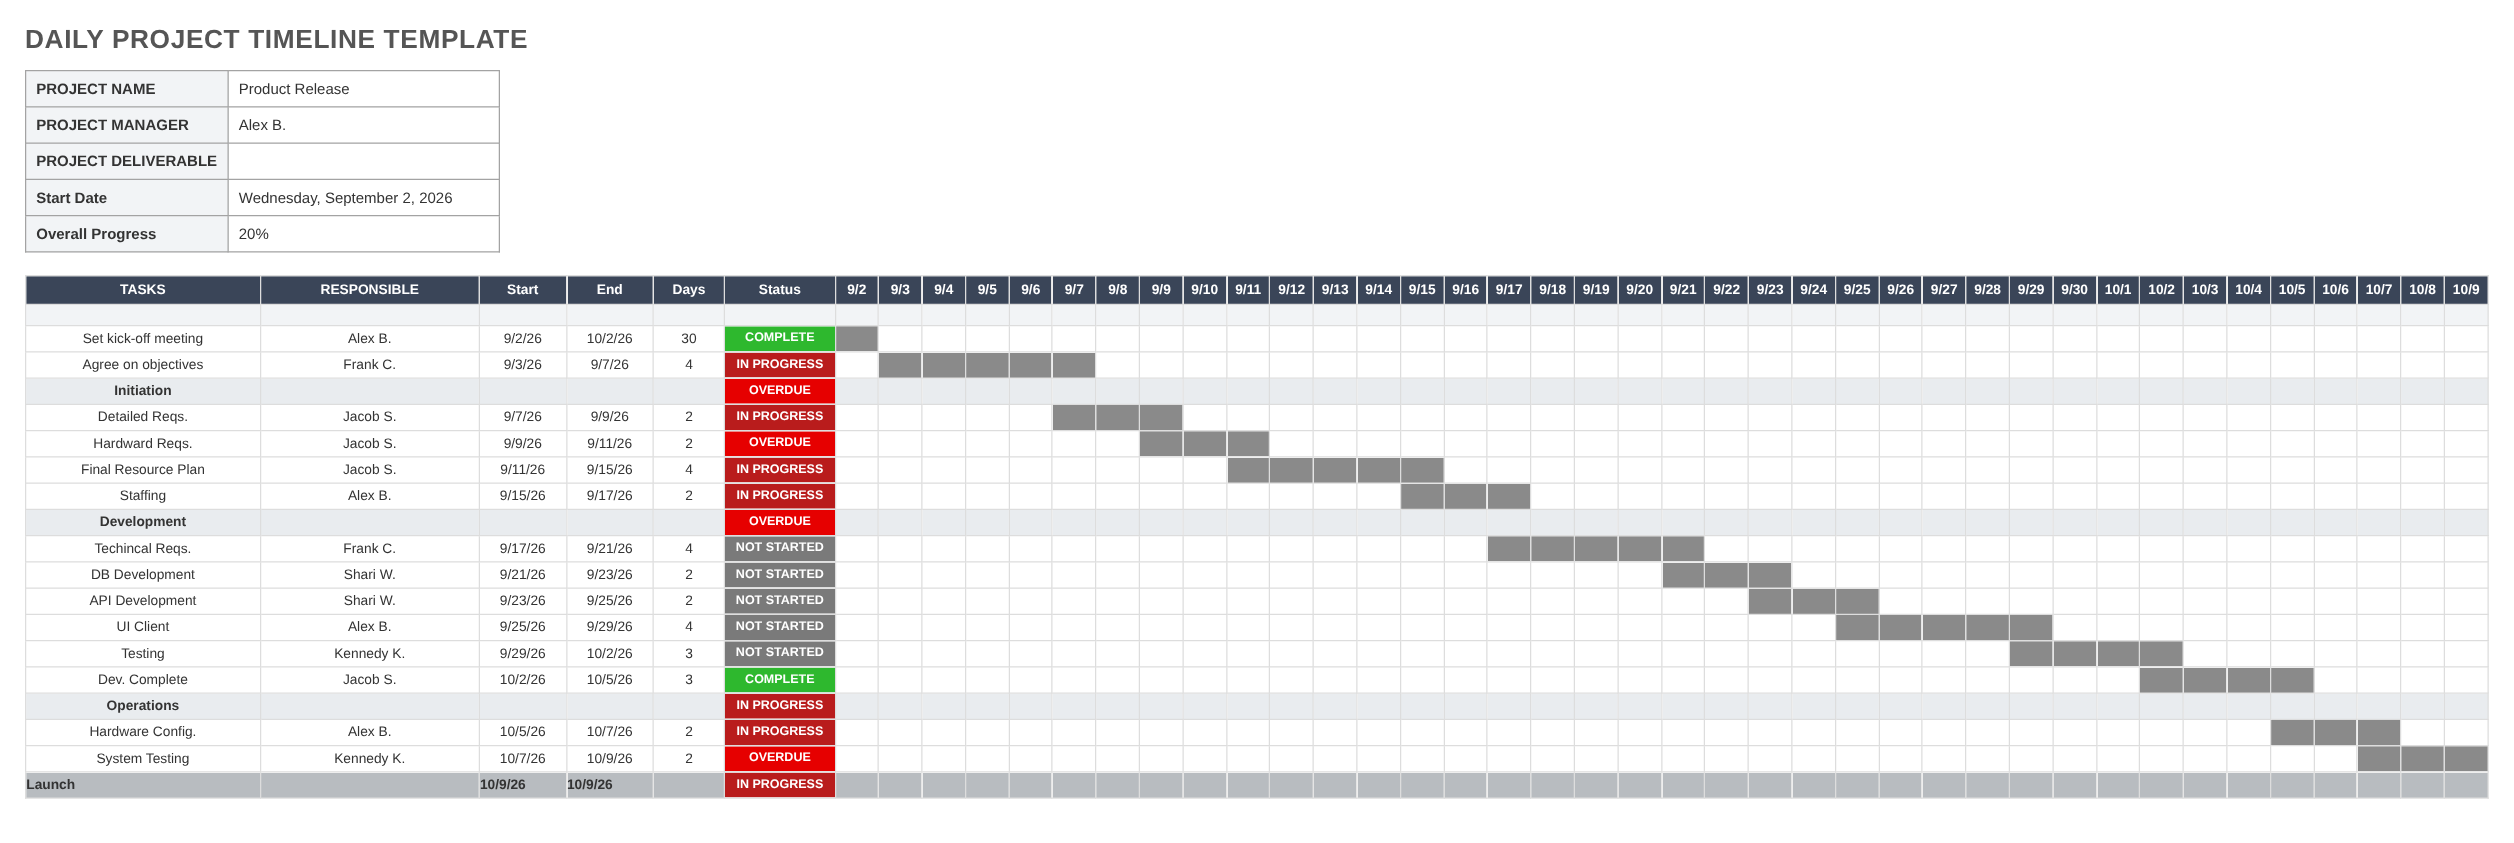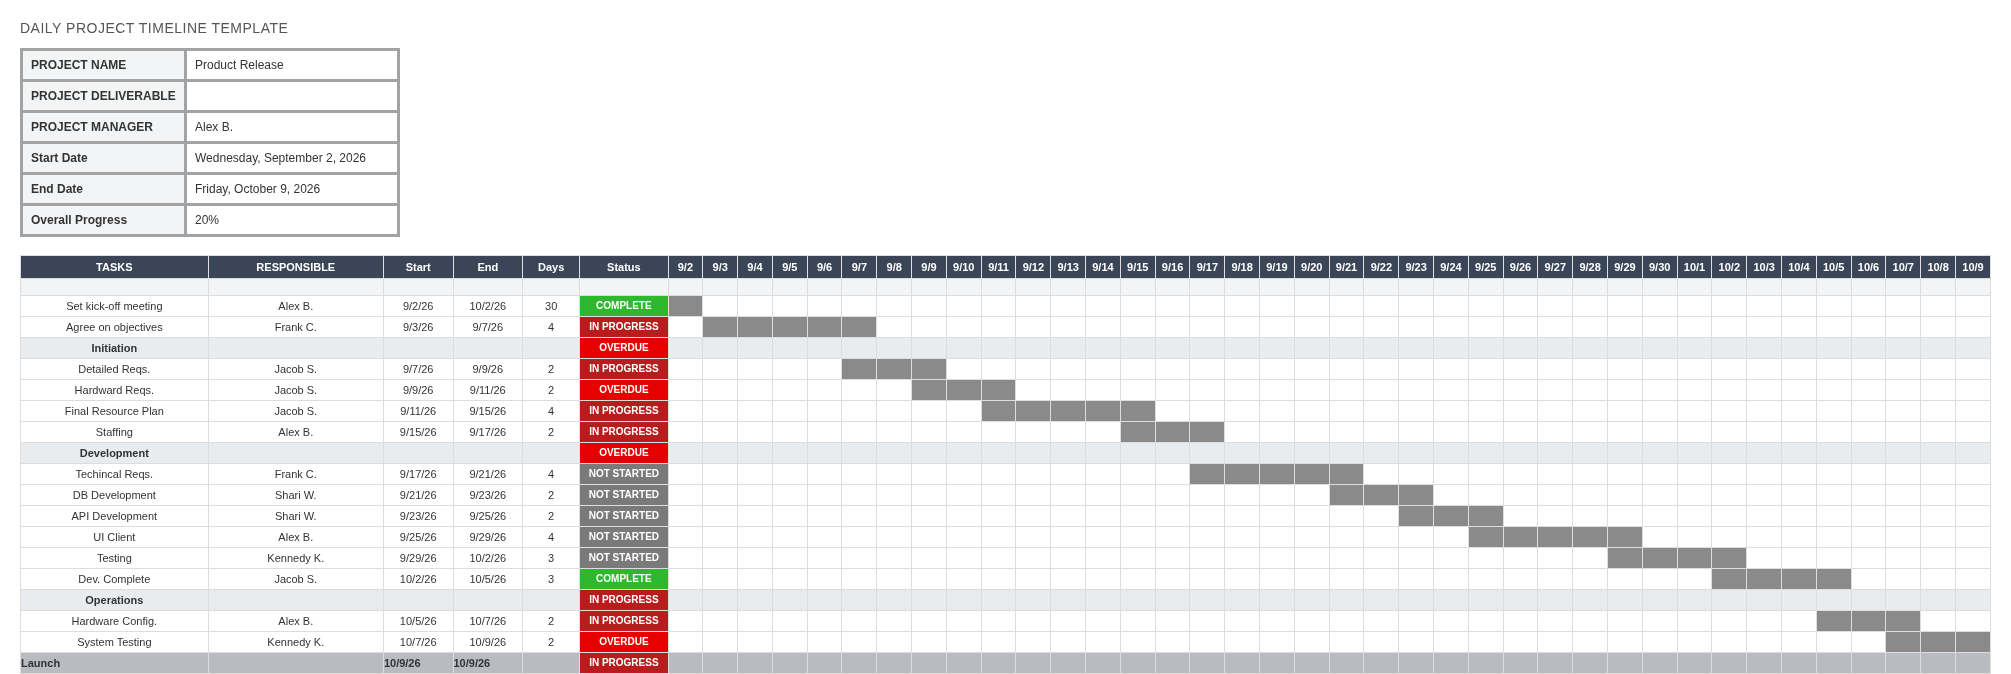--- a/index.html
+++ b/index.html
@@ -6,33 +6,33 @@
     margin: 0;
     padding: 20px;
     font-family: -apple-system, BlinkMacSystemFont, "Segoe UI", Arial, sans-serif;
     font-size: 12px;
     color: #333;
     background: #fff;
     width: 2011px;
     box-sizing: border-box;
   }
   .title {
-    font-size: 14px;
-    font-weight: 400;
+    font-size: 21px;
+    font-weight: 700;
     color: #555;
     letter-spacing: 0.5px;
     margin-bottom: 12px;
   }
   .meta-table {
     border-collapse: collapse;
     width: 380px;
     margin-bottom: 18px;
   }
   .meta-table td {
-    border: 3px solid #a3a3a3;
+    border: 1px solid #a3a3a3;
     padding: 4px 8px;
     height: 20px;
     font-size: 12px;
   }
   .meta-table td.label {
     width: 145px;
     font-weight: 700;
     background: #f2f4f6;
     color: #333;
   }
@@ -98,34 +98,30 @@
 
 <div class="title">DAILY PROJECT TIMELINE TEMPLATE</div>
 
 <table class="meta-table">
   <tbody>
       <tr>
         <td class="label">PROJECT NAME</td>
         <td class="value">Product Release</td>
       </tr>
   <tr>
+        <td class="label">PROJECT MANAGER</td>
+        <td class="value">Alex B.</td>
+      </tr>
+  <tr>
         <td class="label">PROJECT DELIVERABLE</td>
         <td class="value"></td>
-      </tr>
-  <tr>
-        <td class="label">PROJECT MANAGER</td>
-        <td class="value">Alex B.</td>
       </tr>
   <tr>
         <td class="label">Start Date</td>
         <td class="value">Wednesday, September 2, 2026</td>
-      </tr>
-  <tr>
-        <td class="label">End Date</td>
-        <td class="value">Friday, October 9, 2026</td>
       </tr>
   <tr>
         <td class="label">Overall Progress</td>
         <td class="value">20%</td>
       </tr>
 </tbody>
   </table>
 
 <table class="gantt">
   <thead>

